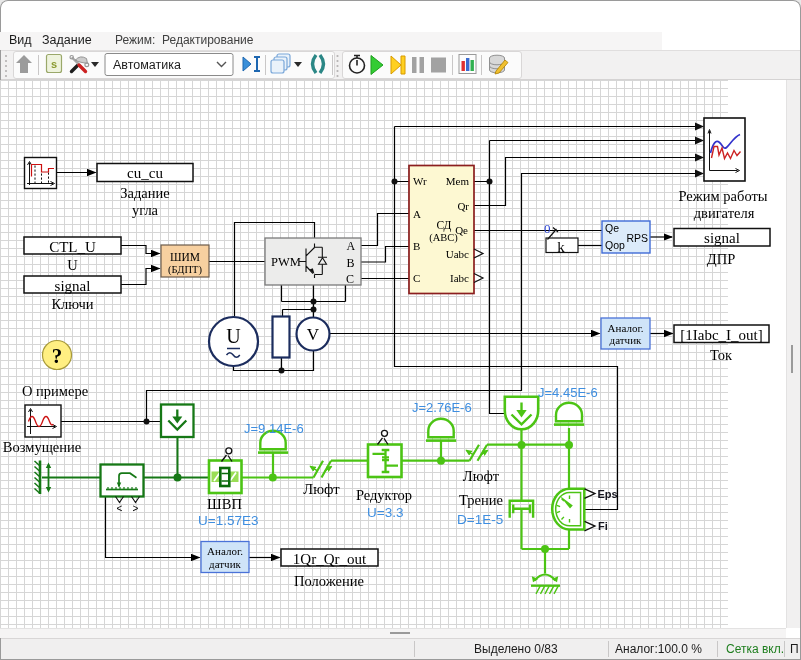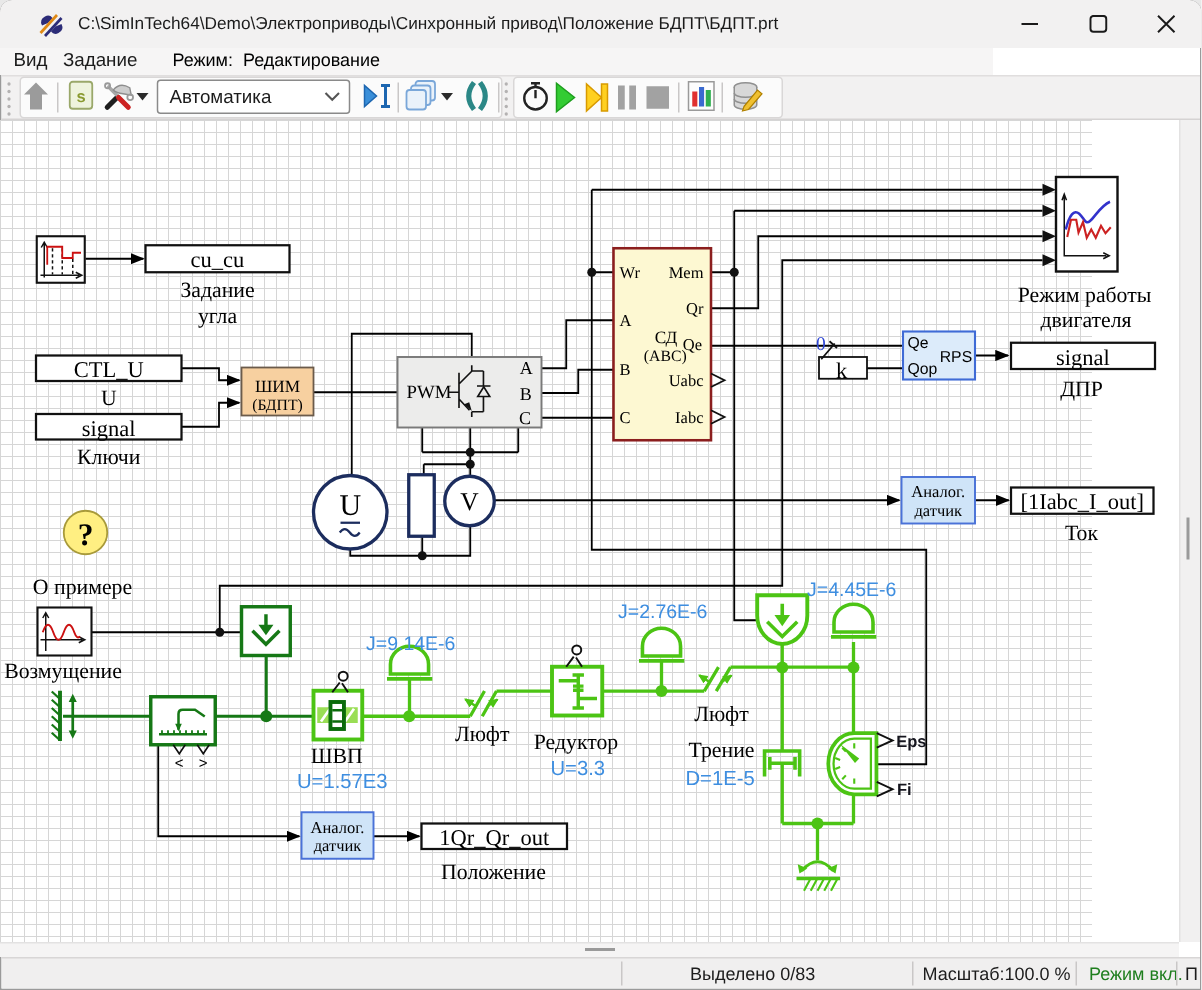--- a/index.html
+++ b/index.html
@@ -18,38 +18,24 @@
 #hscroll{left:0;top:628px;width:786px;height:10px;background:#f5f4f4;border-top:1px solid #e3e2e2}
 #hthumb{left:390px;top:3px;width:20px;height:2px;background:#9a9a9a;position:absolute}
 #statusbar{left:1px;top:638px;width:799px;height:21px;background:#f0efef;border-top:1px solid #d8d6d6;font-size:12px;color:#1c1c1c}
 #statusbar span{position:absolute;top:3px;white-space:nowrap}
 .sep{position:absolute;top:2px;width:1px;height:16px;background:#c9c7c7}
 svg{display:block}
 #canvas svg{font-family:"Liberation Serif",serif}
 .sans{font-family:"Liberation Sans",sans-serif}
 </style></head><body>
 <div id="win">
-<div class="abs" id="titlebar">
- <svg class="abs" style="left:25px;top:7px" width="19" height="19" viewBox="0 0 19 19">
-  <path d="M3 10 q-2 -4 2 -6 q3 -1.6 5 1 l-3 3.4 z" fill="#2c2c78"></path>
-  <path d="M16 9 q2 4 -2 6 q-3 1.6 -5 -1 l3 -3.4 z" fill="#2c2c78"></path>
-  <path d="M2 15 L13 3" stroke="#e08914" stroke-width="1.8" fill="none"></path>
-  <path d="M5 17 L16 5" stroke="#2c2c78" stroke-width="1.8" fill="none"></path>
- </svg>
- <div class="abs" id="title">C:\SimInTech64\Demo\Электроприводы\Синхронный привод\Положение БДПТ\БДПТ.prt</div>
- <svg class="abs" style="left:676px;top:10px" width="116" height="12" viewBox="0 0 116 12">
-  <path d="M5 6 H16" stroke="#1a1a1a" stroke-width="1.3"></path>
-  <rect x="51" y="0.6" width="10.5" height="10.5" rx="2" fill="none" stroke="#1a1a1a" stroke-width="1.3"></rect>
-  <path d="M96 0.5 L107 11.5 M107 0.5 L96 11.5" stroke="#1a1a1a" stroke-width="1.3"></path>
- </svg>
-</div>
 <div class="abs" id="menubar">
  <span style="left:9px">Вид</span>
       <span style="left:42px">Задание</span>
- <span style="left:115px;color:#000000;font-size:12px">Режим:&nbsp; Редактирование</span>
+ <span style="left:115px;color:#404040;font-size:12px">Режим:&nbsp; Редактирование</span>
 </div>
 <div class="abs" id="toolbar">
  <div class="tbpanel" style="left:12px;top:0px;width:322px;height:28px"></div>
  <svg class="abs" style="left:0;top:0" width="799" height="28" viewBox="0 0 799 28">
   <g fill="#b4b2b2">
           <circle cx="5" cy="5" r="1.1"></circle>
           <circle cx="5" cy="10" r="1.1"></circle>
           <circle cx="5" cy="15" r="1.1"></circle>
           <circle cx="5" cy="20" r="1.1"></circle>
           <circle cx="5" cy="25" r="1.1"></circle>
@@ -434,21 +420,21 @@
 </svg>
 </div>
 <div class="abs" id="vscroll">
       <div id="vthumb"></div>
     </div>
 <div class="abs" id="hscroll">
       <div id="hthumb"></div>
     </div>
 <div class="abs" id="statusbar">
  <div class="sep" style="left:413px"></div>
- <span style="left:459px">Выделено 0/83</span>
+ <span style="left:473px">Выделено 0/83</span>
  <div class="sep" style="left:607px"></div>
- <span style="left:614px">Масштаб:100.0 %</span>
+ <span style="left:614px">Аналог:100.0 %</span>
  <div class="sep" style="left:716px"></div>
- <span style="left:725px;color:#1e7e1e">Режим вкл.</span>
+ <span style="left:725px;color:#1e7e1e">Сетка вкл.</span>
  <div class="sep" style="left:783px"></div>
  <span style="left:789px">П</span>
 </div>
 </div>
 
 </body></html>

